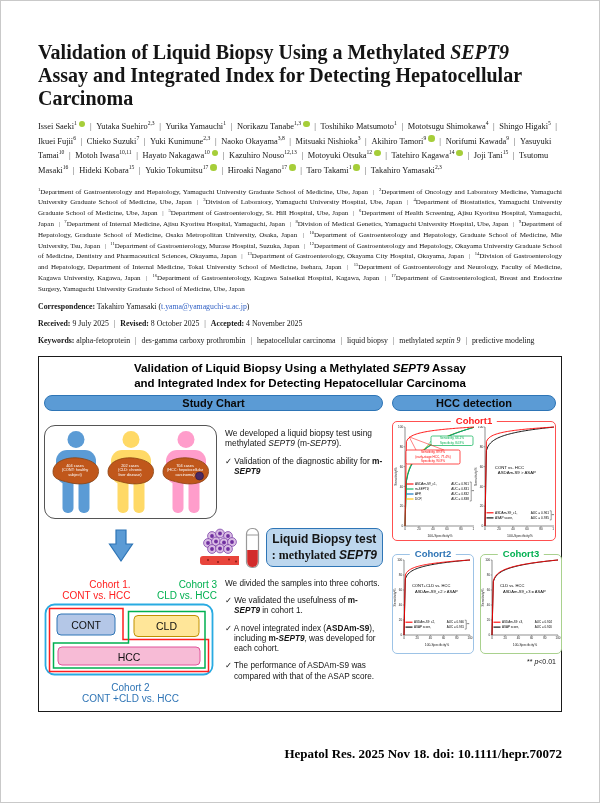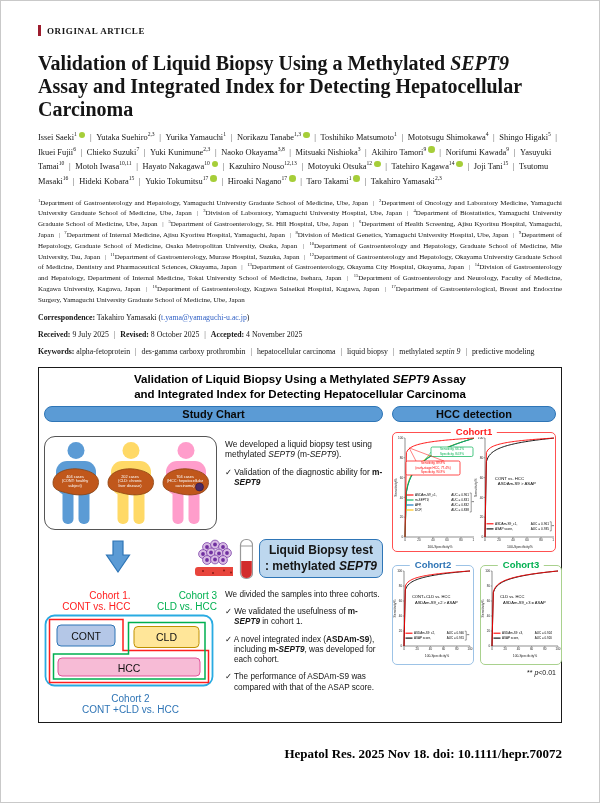--- a/index.html
+++ b/index.html
@@ -54,24 +54,20 @@
   .c3{border:1.6px solid #A9D18E;width:84px;padding:2px 0;text-align:center}
   .sig-note{text-align:right;font-size:7px;margin-top:4px}
   footer{position:absolute;left:37px;right:37px;bottom:40px}
   .cite{text-align:right;font-family:Liberation Serif, serif;font-weight:bold;font-size:13px;color:#000}
 </style>
 </head>
 <body>
 
 <div class="page">
 
-  <div class="type-row">
-    <span class="redbar"></span>
-    <span>ORIGINAL ARTICLE</span>
-  </div>
 
   <h1><span>Validation of Liquid Biopsy Using a Methylated </span><span style="font-style: italic;">SEPT9</span><span> Assay and Integrated Index for Detecting Hepatocellular Carcinoma</span></h1>
 
   <p class="authors" id="authors"><span>Issei Saeki<sup>1</sup><span class="orcid"></span></span><span class="sep"> | </span><span>Yutaka Suehiro<sup>2,3</sup></span><span class="sep"> | </span><span>Yurika Yamauchi<sup>1</sup></span><span class="sep"> | </span><span>Norikazu Tanabe<sup>1,3</sup><span class="orcid"></span></span><span class="sep"> | </span><span>Toshihiko Matsumoto<sup>1</sup></span><span class="sep"> | </span><span>Mototsugu Shimokawa<sup>4</sup></span><span class="sep"> | </span><span>Shingo Higaki<sup>5</sup></span><span class="sep"> | </span><span>Ikuei Fujii<sup>6</sup></span><span class="sep"> | </span><span>Chieko Suzuki<sup>7</sup></span><span class="sep"> | </span><span>Yuki Kunimune<sup>2,3</sup></span><span class="sep"> | </span><span>Naoko Okayama<sup>3,8</sup></span><span class="sep"> | </span><span>Mitsuaki Nishioka<sup>3</sup></span><span class="sep"> | </span><span>Akihiro Tamori<sup>9</sup><span class="orcid"></span></span><span class="sep"> | </span><span>Norifumi Kawada<sup>9</sup></span><span class="sep"> | </span><span>Yasuyuki Tamai<sup>10</sup></span><span class="sep"> | </span><span>Motoh Iwasa<sup>10,11</sup></span><span class="sep"> | </span><span>Hayato Nakagawa<sup>10</sup><span class="orcid"></span></span><span class="sep"> | </span><span>Kazuhiro Nouso<sup>12,13</sup></span><span class="sep"> | </span><span>Motoyuki Otsuka<sup>12</sup><span class="orcid"></span></span><span class="sep"> | </span><span>Tatehiro Kagawa<sup>14</sup><span class="orcid"></span></span><span class="sep"> | </span><span>Joji Tani<sup>15</sup></span><span class="sep"> | </span><span>Tsutomu Masaki<sup>16</sup></span><span class="sep"> | </span><span>Hideki Kobara<sup>15</sup></span><span class="sep"> | </span><span>Yukio Tokumitsu<sup>17</sup><span class="orcid"></span></span><span class="sep"> | </span><span>Hiroaki Nagano<sup>17</sup><span class="orcid"></span></span><span class="sep"> | </span><span>Taro Takami<sup>1</sup><span class="orcid"></span></span><span class="sep"> | </span><span>Takahiro Yamasaki<sup>2,3</sup></span></p>
 
   <p class="affils" id="affils"><span><sup>1</sup>Department of Gastroenterology and Hepatology, Yamaguchi University Graduate School of Medicine, Ube, Japan</span><span class="sep"> | </span><span><sup>2</sup>Department of Oncology and Laboratory Medicine, Yamaguchi University Graduate School of Medicine, Ube, Japan</span><span class="sep"> | </span><span><sup>3</sup>Division of Laboratory, Yamaguchi University Hospital, Ube, Japan</span><span class="sep"> | </span><span><sup>4</sup>Department of Biostatistics, Yamaguchi University Graduate School of Medicine, Ube, Japan</span><span class="sep"> | </span><span><sup>5</sup>Department of Gastroenterology, St. Hill Hospital, Ube, Japan</span><span class="sep"> | </span><span><sup>6</sup>Department of Health Screening, Ajisu Kyoritsu Hospital, Yamaguchi, Japan</span><span class="sep"> | </span><span><sup>7</sup>Department of Internal Medicine, Ajisu Kyoritsu Hospital, Yamaguchi, Japan</span><span class="sep"> | </span><span><sup>8</sup>Division of Medical Genetics, Yamaguchi University Hospital, Ube, Japan</span><span class="sep"> | </span><span><sup>9</sup>Department of Hepatology, Graduate School of Medicine, Osaka Metropolitan University, Osaka, Japan</span><span class="sep"> | </span><span><sup>10</sup>Department of Gastroenterology and Hepatology, Graduate School of Medicine, Mie University, Tsu, Japan</span><span class="sep"> | </span><span><sup>11</sup>Department of Gastroenterology, Murase Hospital, Suzuka, Japan</span><span class="sep"> | </span><span><sup>12</sup>Department of Gastroenterology and Hepatology, Okayama University Graduate School of Medicine, Dentistry and Pharmaceutical Sciences, Okayama, Japan</span><span class="sep"> | </span><span><sup>13</sup>Department of Gastroenterology, Okayama City Hospital, Okayama, Japan</span><span class="sep"> | </span><span><sup>14</sup>Division of Gastroenterology and Hepatology, Department of Internal Medicine, Tokai University School of Medicine, Isehara, Japan</span><span class="sep"> | </span><span><sup>15</sup>Department of Gastroenterology and Neurology, Faculty of Medicine, Kagawa University, Kagawa, Japan</span><span class="sep"> | </span><span><sup>16</sup>Department of Gastroenterology, Kagawa Saiseikai Hospital, Kagawa, Japan</span><span class="sep"> | </span><span><sup>17</sup>Department of Gastroenterological, Breast and Endocrine Surgery, Yamaguchi University Graduate School of Medicine, Ube, Japan</span></p>
 
   <p class="meta"><b>Correspondence:</b><span> Takahiro Yamasaki (</span><a class="email" href="#">t.yama@yamaguchi-u.ac.jp</a><span>)</span></p>
 
   <p class="meta" id="history"><b>Received:</b> 9 July 2025<span class="sep"> | </span><b>Revised:</b> 8 October 2025<span class="sep"> | </span><b>Accepted:</b> 4 November 2025</p>
@@ -162,21 +158,21 @@
                 <circle cx="30" cy="21" r="1.9"></circle>
             </g>
           </svg>
           <svg width="17" height="44" style="margin-left:5px">
             <rect x="2.5" y="2.5" width="12" height="39" rx="5.5" fill="#fff" stroke="#999" stroke-width="1.2"></rect>
             <path d="M3.2,24 L13.8,24 L13.8,35.5 A5.3,5.3 0 0 1 8.5,41 A5.3,5.3 0 0 1 3.2,35.5 Z" fill="#D22B2B"></path>
             <line x1="3" y1="9" x2="14" y2="9" stroke="#999" stroke-width="1"></line>
           </svg>
           <div class="liquid-box">
             <span><span style="font-weight: bold;">Liquid Biopsy test</span></span><br>
-            <span><span style="font-weight: bold;">: methylated </span><span style="font-style: italic; font-weight: bold;">SEPT9</span></span>
+            <span><span style="font-weight: bold; font-family: Liberation Serif, serif;">: methylated </span><span style="font-style: italic; font-weight: bold;">SEPT9</span></span>
           </div>
         </div>
         <div class="rowC">
           <div class="cohort-left">
             <div class="cohort-labels">
               <div style="color: rgb(255, 32, 32);">
                 <div>Cohort 1.</div>
                 <div>CONT vs. HCC</div>
               </div>
               <div style="color: rgb(0, 176, 80);">

